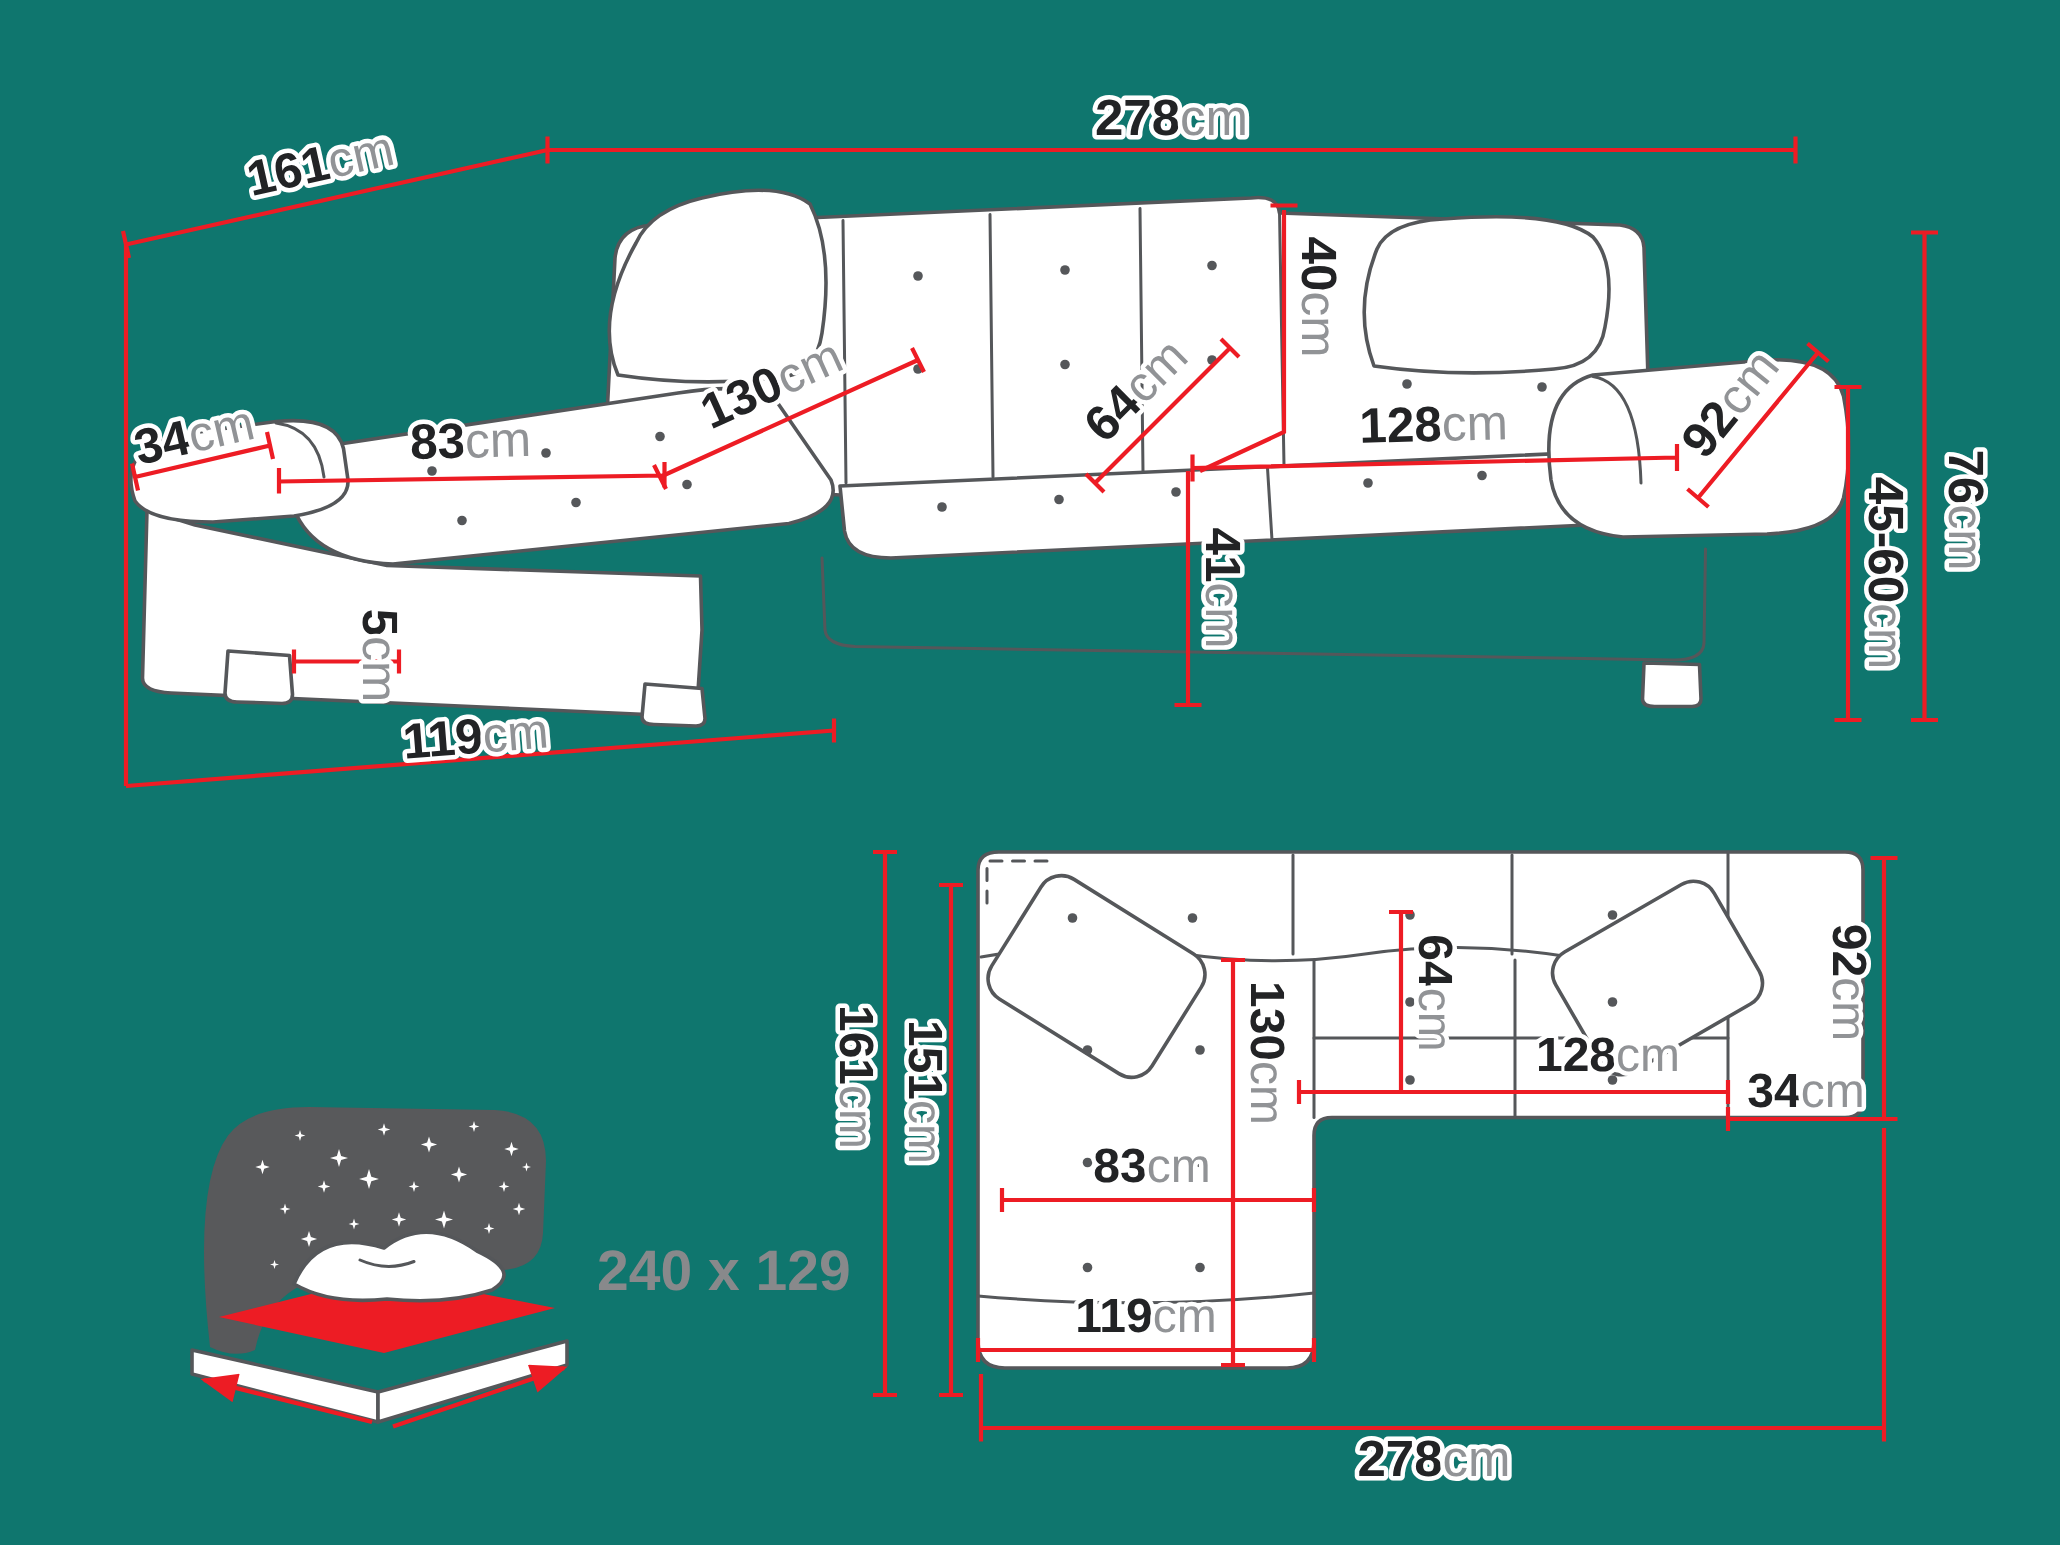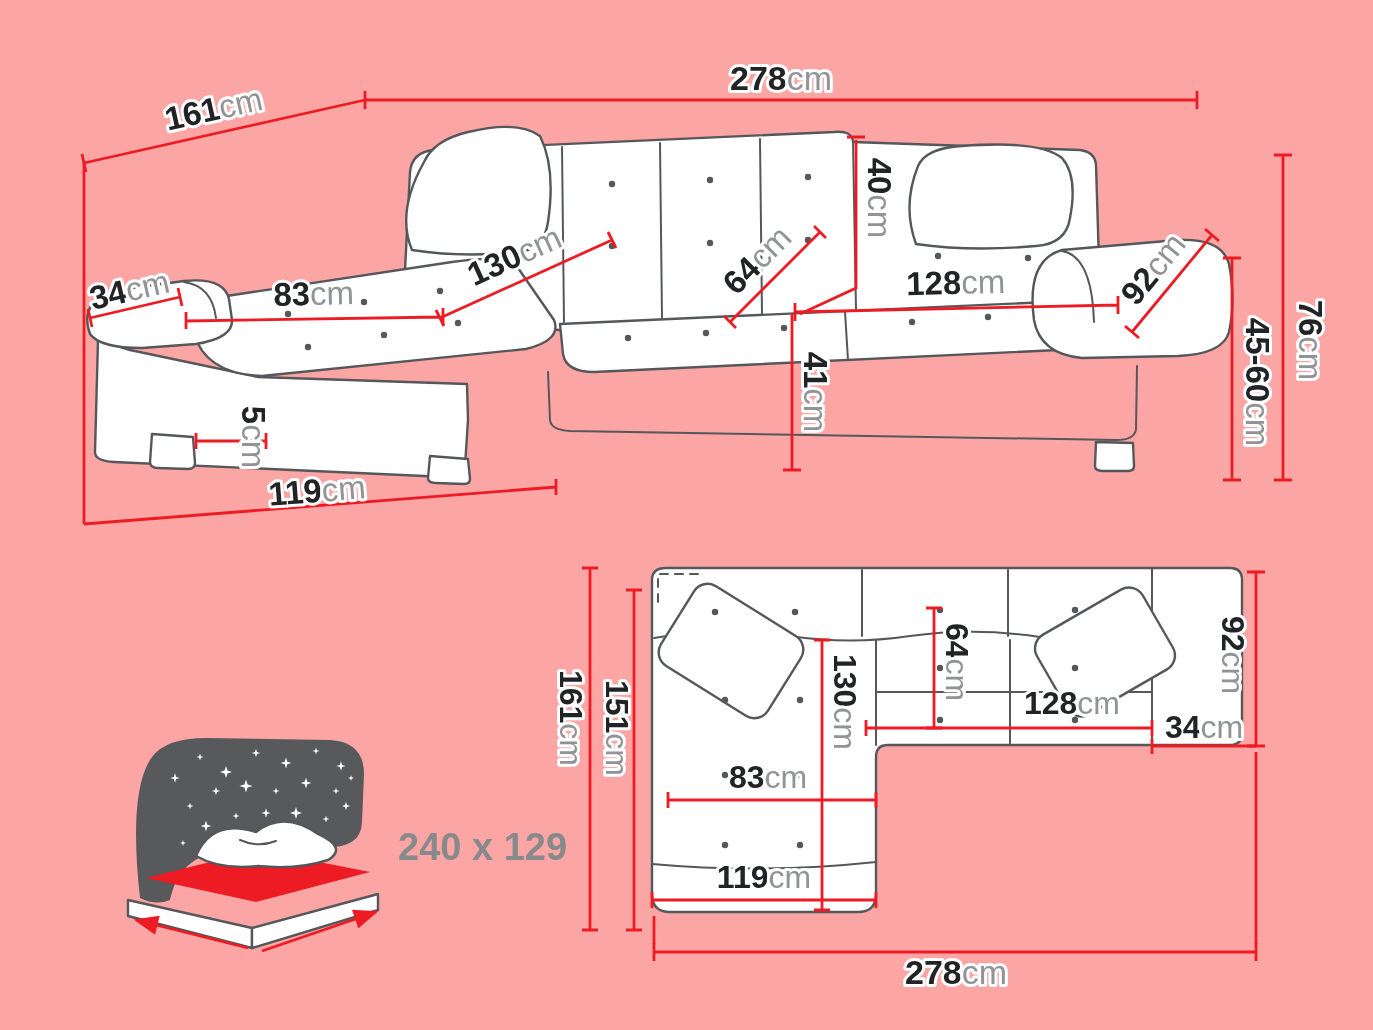--- a/index.html
+++ b/index.html
@@ -1,16 +1,16 @@
 <!DOCTYPE html>
 <html><head>
 <meta charset="utf-8">
 <style>
   html,body{margin:0;padding:0;background:#fff;}
-  .stage{position:relative;width:1373px;height:1030px;background:#fca5a5;overflow:hidden;
+  .stage{position:relative;width:1373px;height:1030px;background:#0f766e;overflow:hidden;
          font-family:"Liberation Sans",sans-serif;}
   svg{position:absolute;left:0;top:0;}
   .outline{fill:#fff;stroke:#55575a;stroke-width:2.4;stroke-linejoin:round;stroke-linecap:round;}
   .detail{fill:none;stroke:#55575a;stroke-width:2;stroke-linejoin:round;stroke-linecap:round;}
   .dashed{stroke-dasharray:8 7;}
   .dot{fill:#55575a;stroke:none;}
   .red{fill:none;stroke:#ed1c24;stroke-width:2.8;stroke-linecap:butt;}
   .redfill{fill:#ed1c24;stroke:none;}
   .grayfill{fill:#58595b;stroke:none;}
   .star{fill:#ffffff;stroke:none;}

